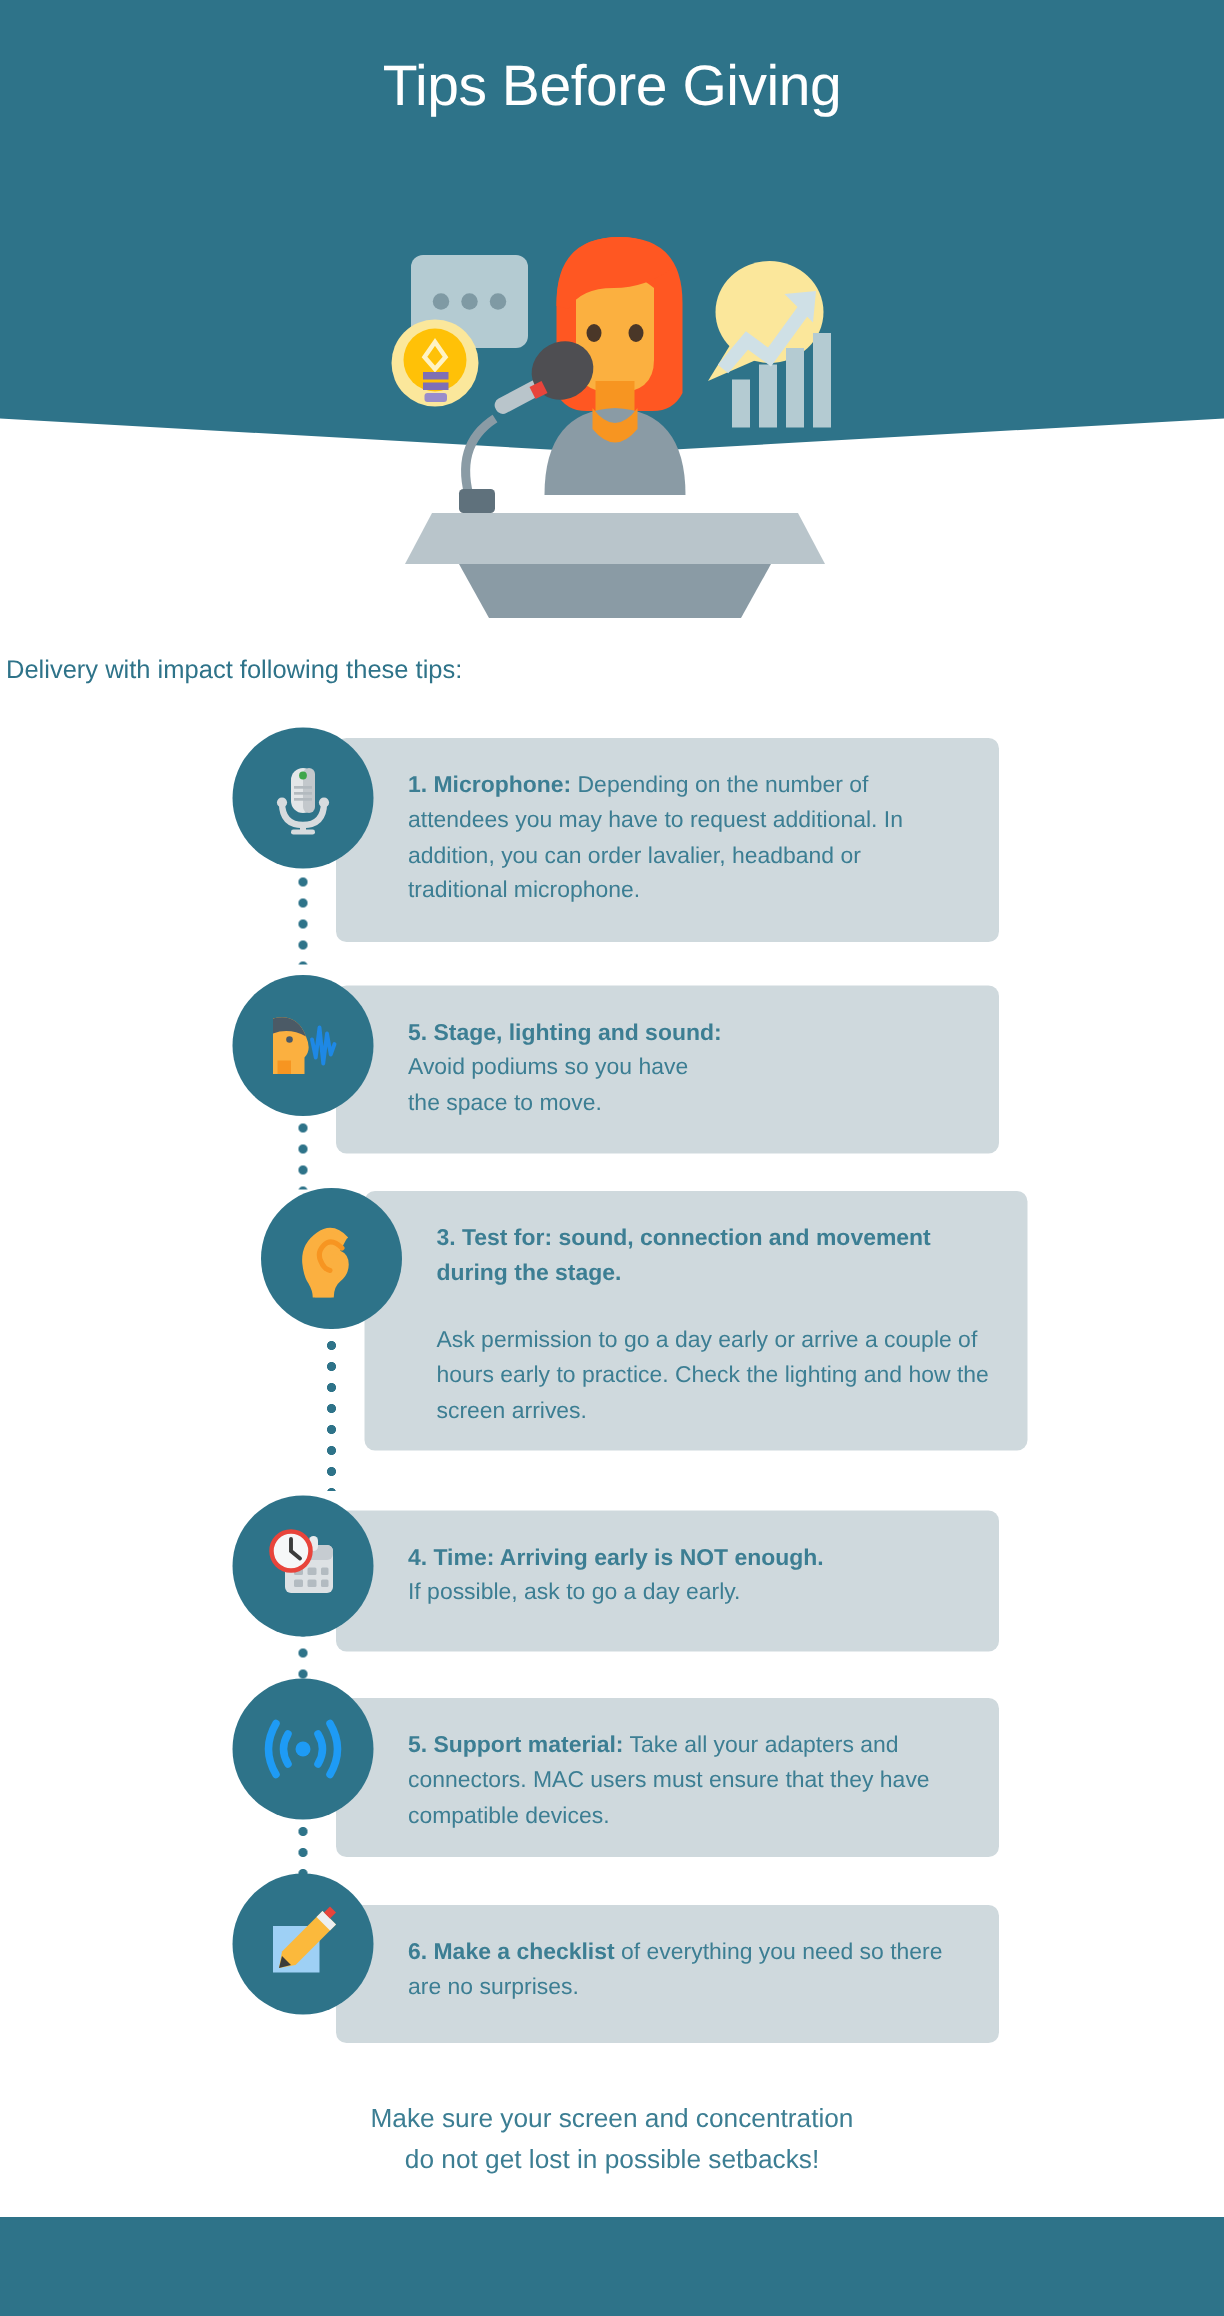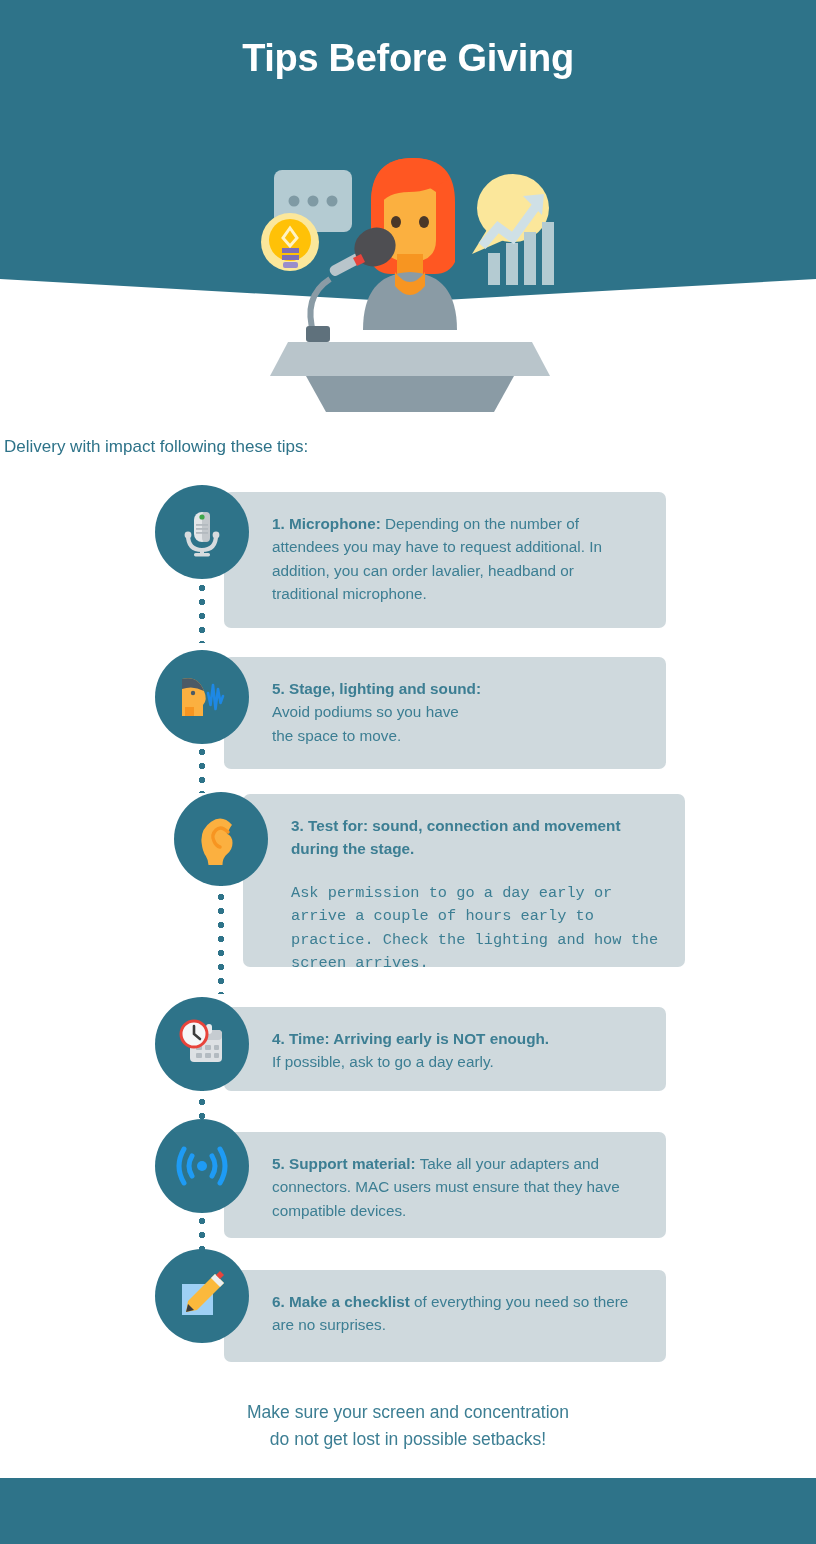--- a/index.html
+++ b/index.html
@@ -16,21 +16,21 @@
   .header {
     position:absolute; left:0; top:0; width:816px; height:302px;
     background:#2e7389;
     -webkit-clip-path: polygon(0 0, 816px 0, 816px 279px, 408px 302px, 0 279px);
     clip-path: polygon(0 0, 816px 0, 816px 279px, 408px 302px, 0 279px);
     z-index:1;
   }
   .title {
     position:absolute; left:0; top:36px; width:816px;
     text-align:center; color:#ffffff;
-    font-size:38px; font-weight:bold; line-height:1.16;
+    font-size:38px; font-weight:normal; line-height:1.16;
     letter-spacing:-0.3px; z-index:5;
   }
 
   
   .hero { position:absolute; left:232px; top:150px; width:356px; height:262px; z-index:4; }
   .hero svg { display:block; }
 
   
   .intro {
     position:absolute; left:4px; top:437px; width:816px;
@@ -58,21 +58,21 @@
     background-repeat:repeat-y;
   }
 
   .tip-card {
     position:absolute; left:224px;
     width:442px; background:#cfd9dd; border-radius:7px;
     padding:20px 22px 4px 48px;
     color:#3c7e93; font-size:15.3px; line-height:1.53;
     z-index:3;
   }
-  .tip-card .para2 { margin-top:21px;font-family:Liberation Mono, monospace; }
+  .tip-card .para2 { margin-top:21px; }
 
   
   .footer-note {
     position:absolute; left:0; top:1399px; width:816px;
     text-align:center; color:#3c7e93; font-size:17.5px; line-height:1.55;
     z-index:3;
   }
   .footer-bar {
     position:absolute; left:0; top:1478px; width:816px; height:66px;
     background:#2e7389; z-index:3;
@@ -223,21 +223,21 @@
           <rect x="29" y="27" width="6" height="5" rx="1"></rect>
           <rect x="38" y="27" width="5" height="5" rx="1"></rect>
           <rect x="20" y="35" width="6" height="5" rx="1"></rect>
           <rect x="29" y="35" width="6" height="5" rx="1"></rect>
           <rect x="38" y="35" width="5" height="5" rx="1"></rect>
         </g>
         <circle cx="18" cy="16" r="13" fill="#f6f7f8" stroke="#e8443b" stroke-width="3"></circle>
         <path d="M18 8 L18 16 L24 21" fill="none" stroke="#3b3b3b" stroke-width="2.6" stroke-linecap="round"></path>
       </svg>
     </div>
-    <div class="tip-card" style="top:22px; height:84px;">
+    <div class="tip-card" style="top:22px; height:94px;">
       <span style="font-weight:bold;">4. Time: Arriving early is NOT enough.</span><span style="white-space:pre-line;">
 If possible, ask to go a day early.</span>
     </div>
   </div>
 
   <div class="tip" style="height:133px;">
     <div class="dots" style="top:96px; height:45px;"></div>
     <div class="tip-badge" style="top:1px;">
       <svg width="52" height="52" viewBox="0 0 52 52">
         <circle cx="26" cy="26" r="5" fill="#1e9bf5"></circle>

